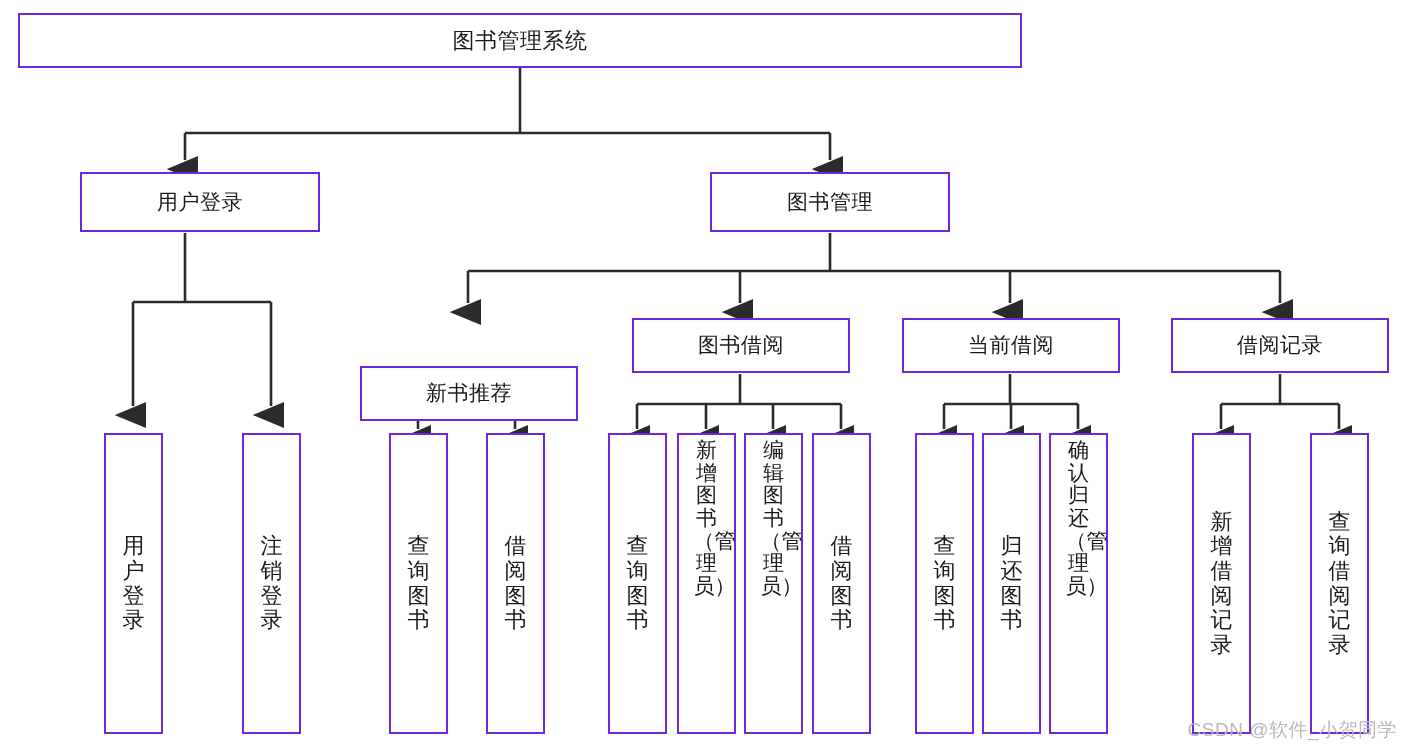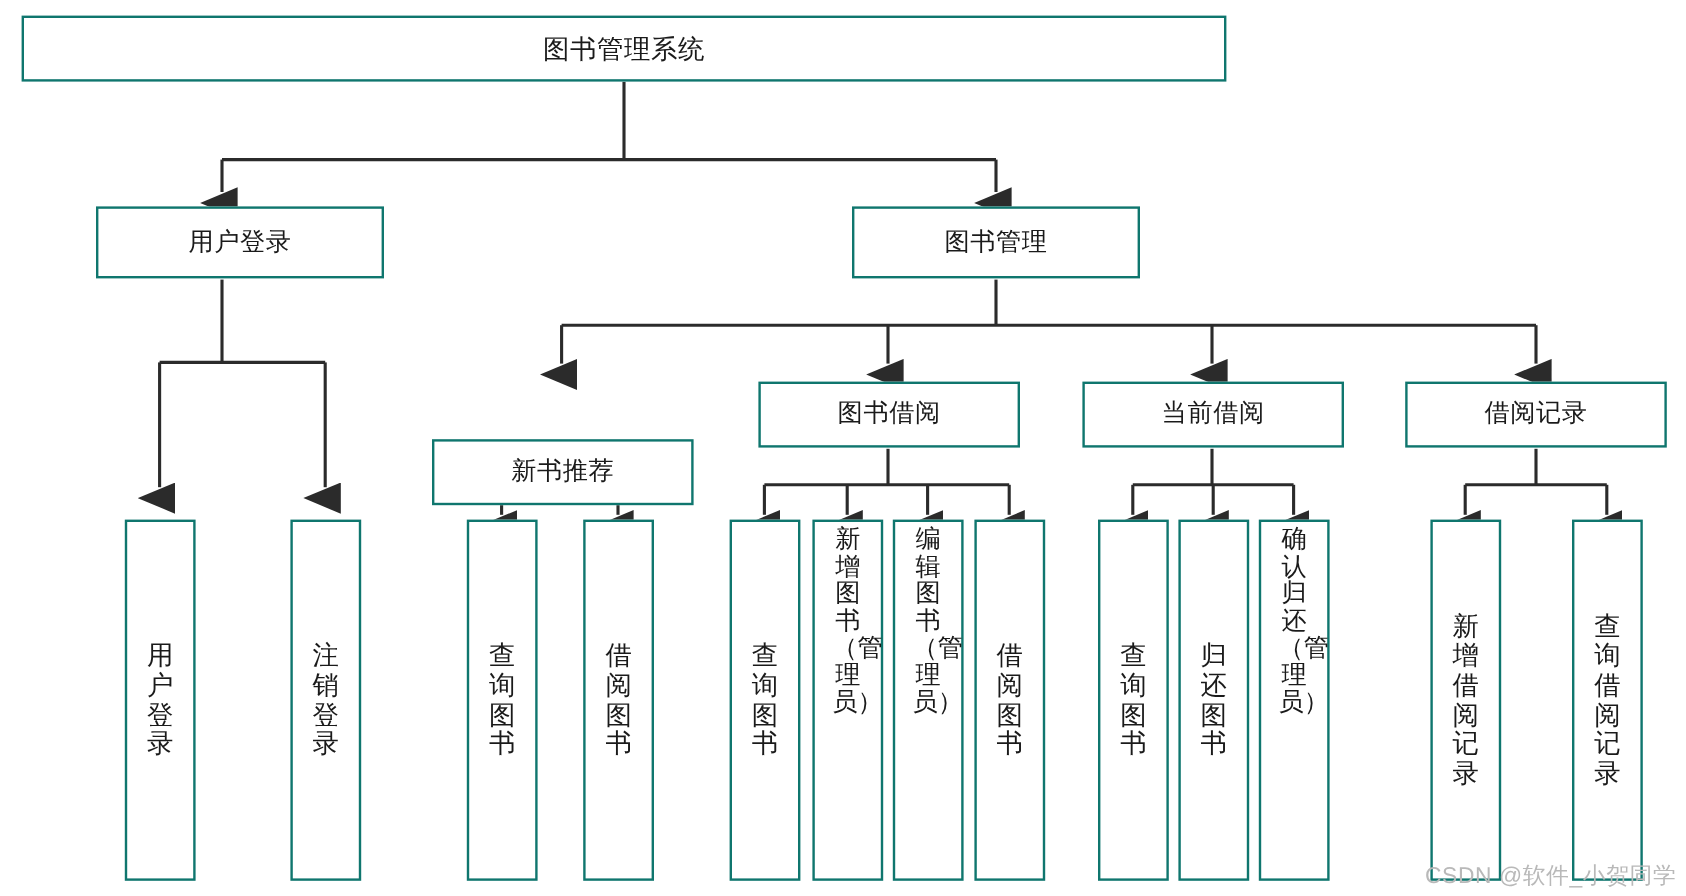--- a/index.html
+++ b/index.html
@@ -22,21 +22,21 @@
     position: absolute;
     left: 0;
     top: 0;
     width: 1405px;
     height: 747px;
     pointer-events: none;
   }
   .node {
     position: absolute;
     box-sizing: border-box;
-    border: 2px solid #0f766e;
+    border: 2px solid #6d28d9;
     background: #ffffff;
     display: flex;
     align-items: center;
     justify-content: center;
     color: #1a1a1a;
   }
   .node-label {
     display: block;
     text-align: center;
     line-height: 1.18;

